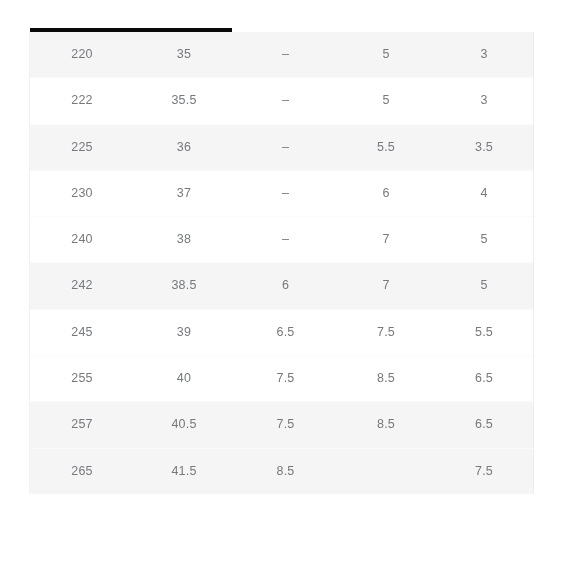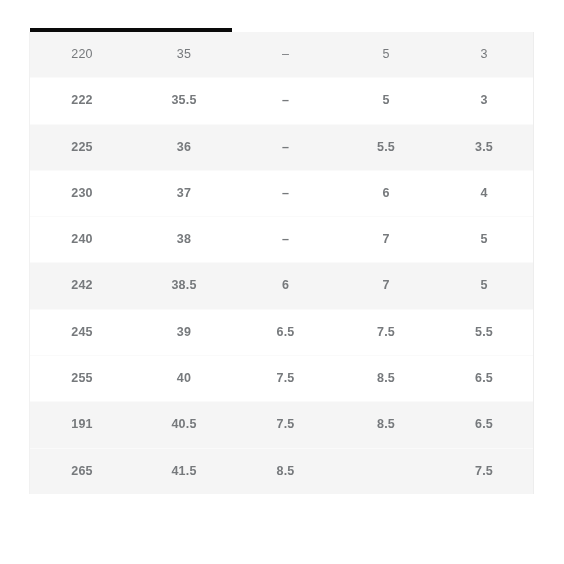--- a/index.html
+++ b/index.html
@@ -81,21 +81,20 @@
   
   table.size-table col.c1 { width: 104px; }
   table.size-table col.c2 { width: 100px; }
   table.size-table col.c3 { width: 103px; }
   table.size-table col.c4 { width: 98px; }
   table.size-table col.c5 { width: 98px; }
 
   
   table.size-table tr + tr td {
     border-top: 1px solid #fafafa;
-    font-weight: bold;
   }
 </style>
 </head>
 <body>
 
 <div id="screen">
 
   <div id="top-indicator-bar"></div>
 
   <div id="size-table-panel">
@@ -159,21 +158,21 @@
             <td>5.5</td>
           </tr>
           <tr class="row-even">
             <td>255</td>
             <td>40</td>
             <td>7.5</td>
             <td>8.5</td>
             <td>6.5</td>
           </tr>
           <tr class="row-odd">
-            <td>191</td>
+            <td>257</td>
             <td>40.5</td>
             <td>7.5</td>
             <td>8.5</td>
             <td>6.5</td>
           </tr>
           <tr class="row-odd">
             <td>265</td>
             <td>41.5</td>
             <td>8.5</td>
             <td></td>

